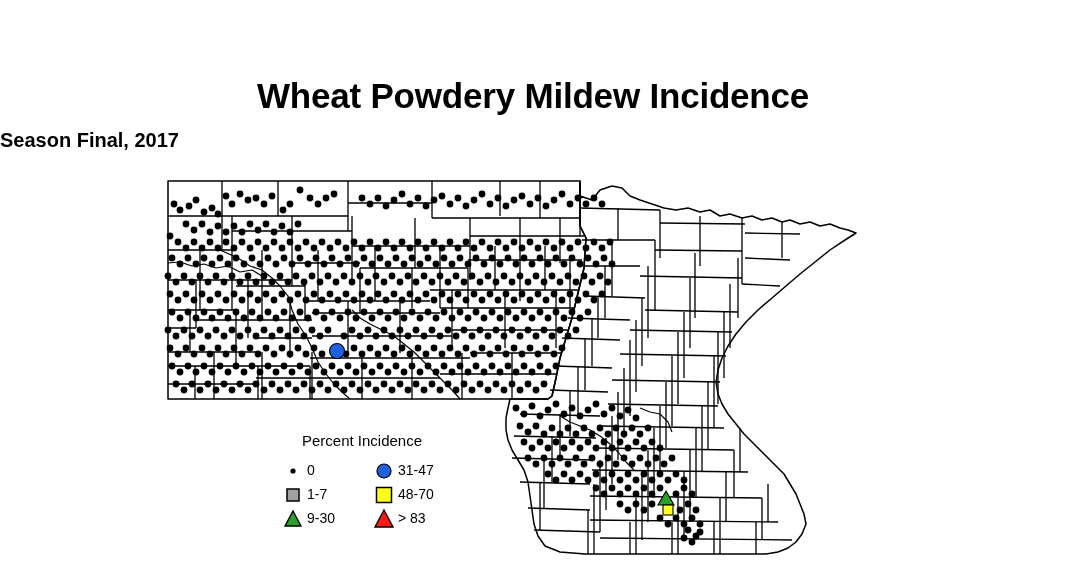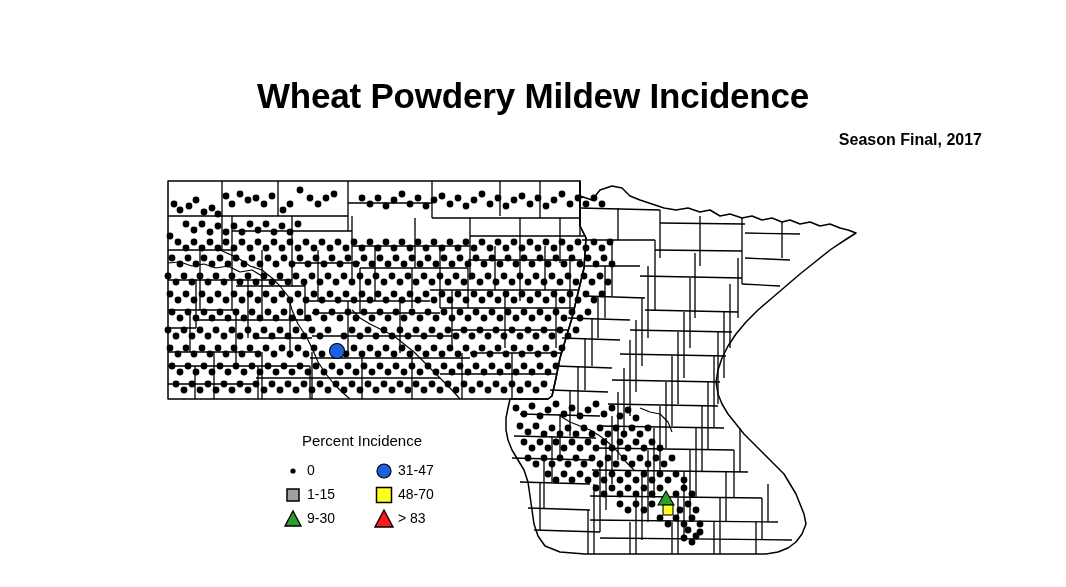--- a/index.html
+++ b/index.html
@@ -33,22 +33,22 @@
     font-weight: bold;
     letter-spacing: -0.2px;
     line-height: 40px;
     white-space: nowrap;
   }
   .subtitle {
     position: absolute;
     left: 0;
     top: 110px;
     width: 982px;
-    text-align: right;
-    font-size: 16px;
+    text-align: left;
+    font-size: 20px;
     font-weight: bold;
     line-height: 24px;
     white-space: nowrap;
   }
   #map-svg {
     position: absolute;
     left: 0;
     top: 0;
     width: 1066px;
     height: 587px;
@@ -874,21 +874,21 @@
             </svg>
         </span>
         <span class="legend-label">0</span>
       </div>
       <div class="legend-row">
         <span class="legend-sym">
           <svg width="22" height="22" viewBox="0 0 22 22">
               <rect x="5" y="6" width="12" height="12" fill="#a0a0a0" stroke="#000000" stroke-width="1.5"></rect>
             </svg>
         </span>
-        <span class="legend-label">1-15</span>
+        <span class="legend-label">1-7</span>
       </div>
       <div class="legend-row">
         <span class="legend-sym">
           <svg width="22" height="22" viewBox="0 0 22 22">
               <polygon points="11,4 19,19 3,19" fill="#2aa02a" stroke="#000000" stroke-width="1.4"></polygon>
             </svg>
         </span>
         <span class="legend-label">9-30</span>
       </div>
     </div>

